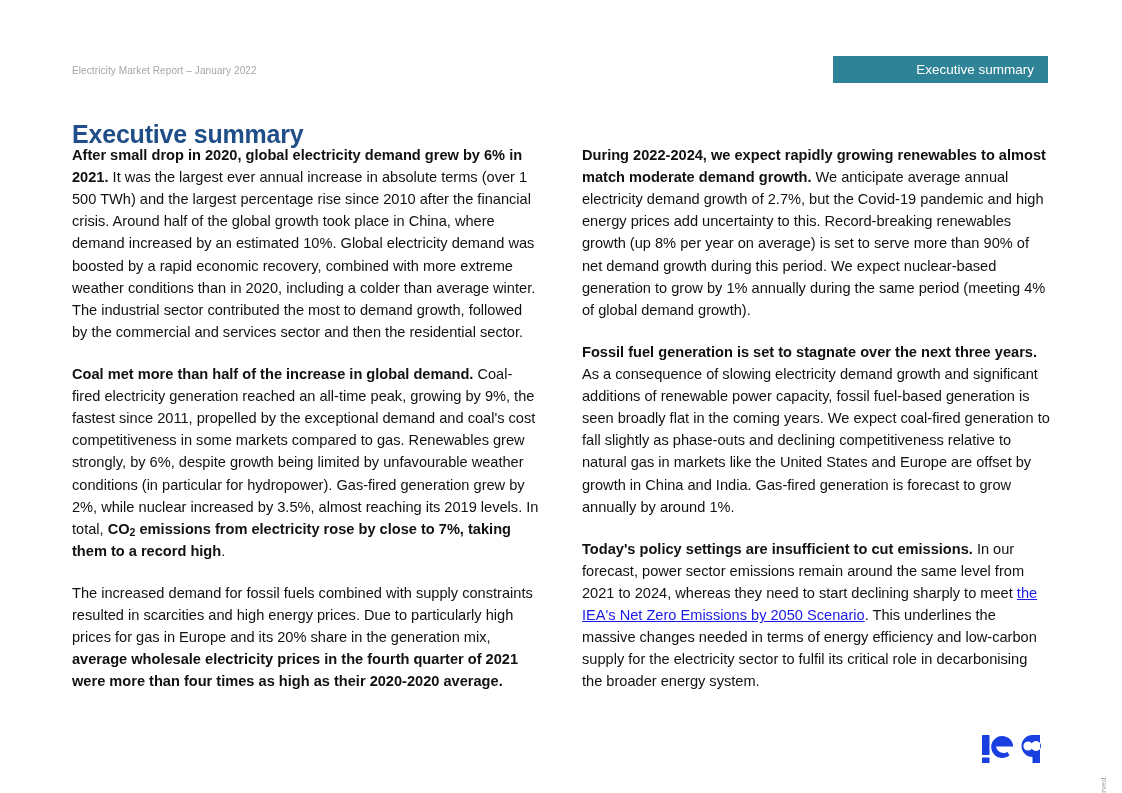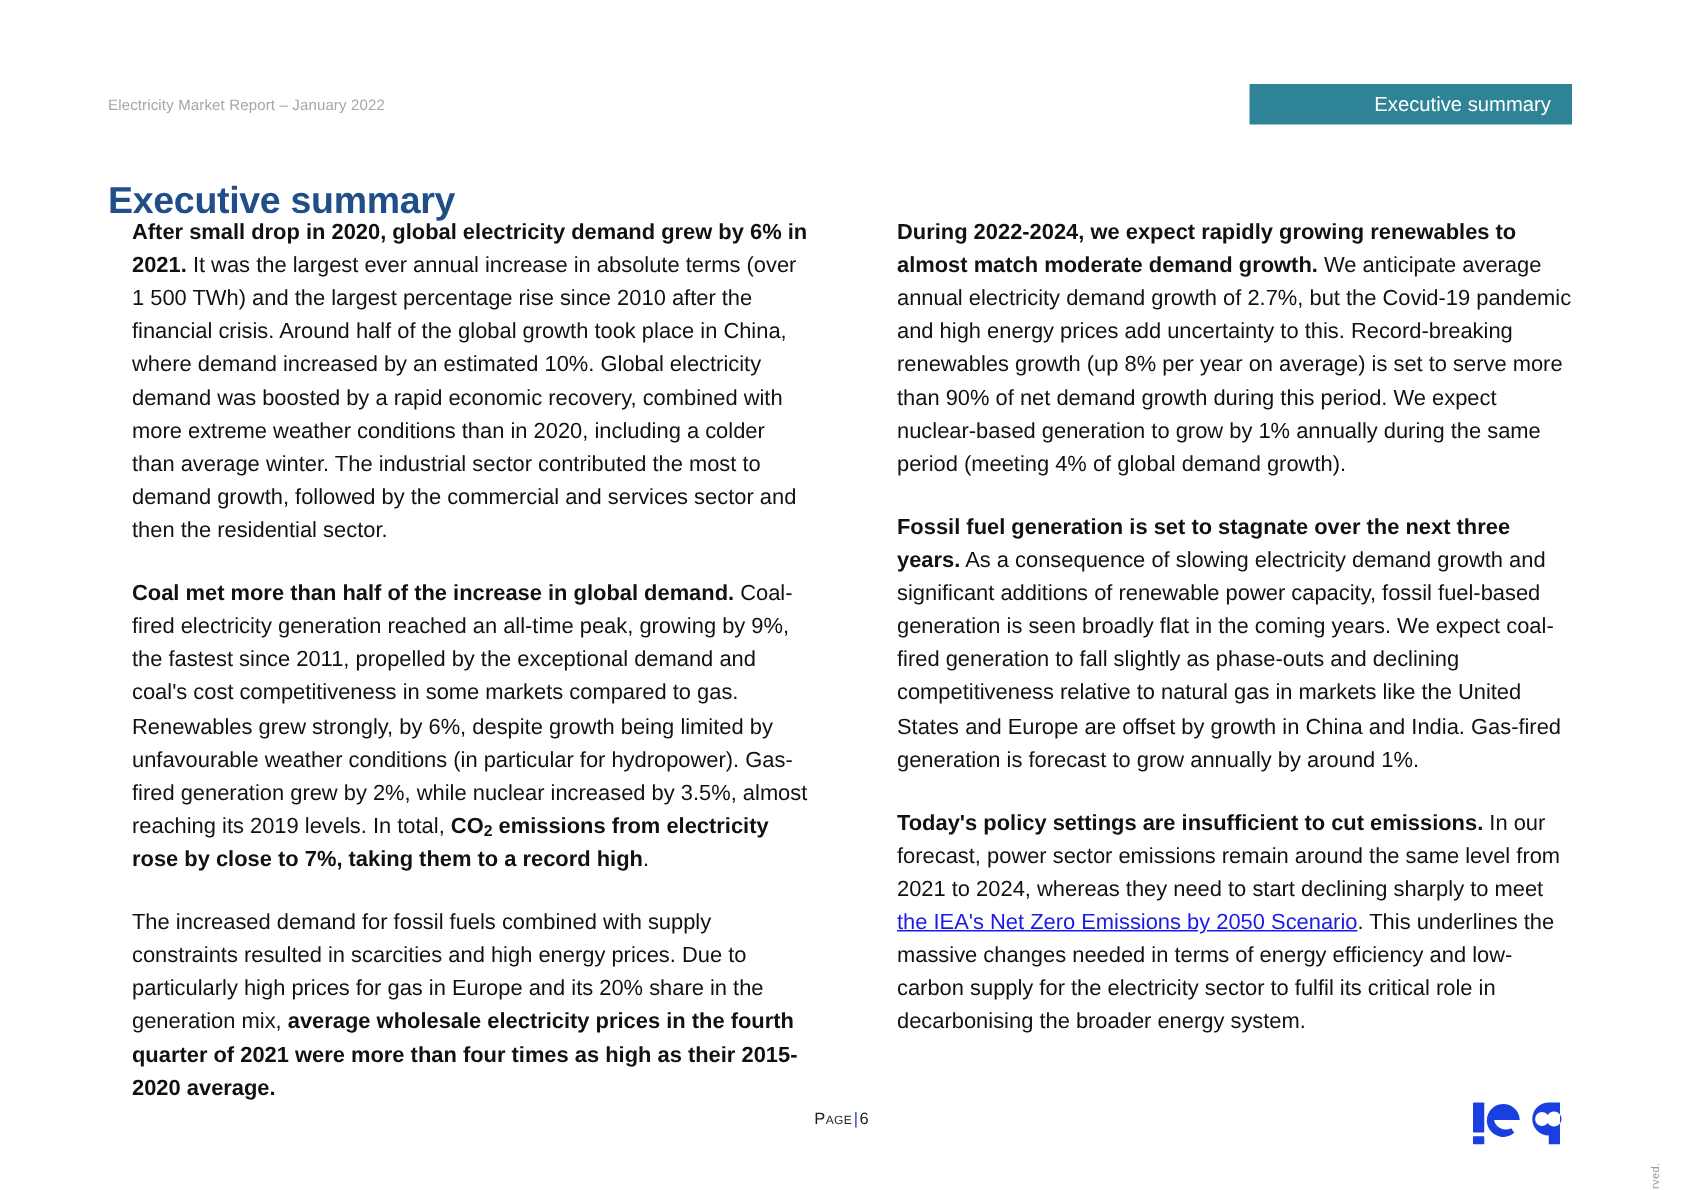--- a/index.html
+++ b/index.html
@@ -69,21 +69,21 @@
     top: 144px;
     width: 978px;
     display: flex;
     gap: 42px;
   }
   .column {
     width: 468px;
   }
 
   p.para {
-    margin: 0 0 20px 16px;
+    margin: 0 0 20px 0;
     font-size: 14.6px;
     line-height: 1.515;
     color: #111111;
     text-align: left;
   }
   p.para:last-child { margin-bottom: 0; }
 
   .b { font-weight: bold; }
 
   a.inline-link {
@@ -161,21 +161,21 @@
 
       <p class="para">
         <span class="b">After small drop in 2020, global electricity demand grew by 6% in 2021.</span><span> It was the largest ever annual increase in absolute terms (over 1 500 TWh) and the largest percentage rise since 2010 after the financial crisis. Around half of the global growth took place in China, where demand increased by an estimated 10%. Global electricity demand was boosted by a rapid economic recovery, combined with more extreme weather conditions than in 2020, including a colder than average winter. The industrial sector contributed the most to demand growth, followed by the commercial and services sector and then the residential sector.</span>
       </p>
 
       <p class="para">
         <span class="b">Coal met more than half of the increase in global demand.</span><span> Coal-fired electricity generation reached an all-time peak, growing by 9%, the fastest since 2011, propelled by the exceptional demand and coal's cost competitiveness in some markets compared to gas. Renewables grew strongly, by 6%, despite growth being limited by unfavourable weather conditions (in particular for hydropower). Gas-fired generation grew by 2%, while nuclear increased by 3.5%, almost reaching its 2019 levels. In total, </span><span class="b">CO</span><sub class="b">2</sub><span class="b"> emissions from electricity rose by close to 7%, taking them to a record high</span><span>.</span>
       </p>
 
       <p class="para">
-        <span>The increased demand for fossil fuels combined with supply constraints resulted in scarcities and high energy prices. Due to particularly high prices for gas in Europe and its 20% share in the generation mix, </span><span class="b">average wholesale electricity prices in the fourth quarter of 2021 were more than four times as high as their 2015-2020 average.</span>
+        <span>The increased demand for fossil fuels combined with supply constraints resulted in scarcities and high energy prices. Due to particularly high prices for gas in Europe and its 20% share in the generation mix, </span><span class="b">average wholesale electricity prices in the fourth quarter of 2021 were more than four times as high as their 2020-2020 average.</span>
       </p>
 
     </div>
 
     <div class="column">
 
       <p class="para">
         <span class="b">During 2022-2024, we expect rapidly growing renewables to almost match moderate demand growth.</span><span> We anticipate average annual electricity demand growth of 2.7%, but the Covid-19 pandemic and high energy prices add uncertainty to this. Record-breaking renewables growth (up 8% per year on average) is set to serve more than 90% of net demand growth during this period. We expect nuclear-based generation to grow by 1% annually during the same period (meeting 4% of global demand growth).</span>
       </p>
 
@@ -183,23 +183,20 @@
         <span class="b">Fossil fuel generation is set to stagnate over the next three years.</span><span> As a consequence of slowing electricity demand growth and significant additions of renewable power capacity, fossil fuel-based generation is seen broadly flat in the coming years. We expect coal-fired generation to fall slightly as phase-outs and declining competitiveness relative to natural gas in markets like the United States and Europe are offset by growth in China and India. Gas-fired generation is forecast to grow annually by around 1%.</span>
       </p>
 
       <p class="para">
         <span class="b">Today's policy settings are insufficient to cut emissions.</span><span> In our forecast, power sector emissions remain around the same level from 2021 to 2024, whereas they need to start declining sharply to meet </span><a class="inline-link" href="#">the IEA's Net Zero Emissions by 2050 Scenario</a><span>. This underlines the massive changes needed in terms of energy efficiency and low-carbon supply for the electricity sector to fulfil its critical role in decarbonising the broader energy system.</span>
       </p>
 
     </div>
   </div>
 
-  <div class="footer-page">
-    <span class="pg">Page</span><span class="sep">|</span><span class="num">6</span>
-  </div>
 
   <div class="iea-logo">
     <svg viewBox="0 0 72 34" width="72" height="34" aria-hidden="true">
       <g fill="#1a3fe0">
 
         <rect x="2" y="6" width="7.5" height="20" rx="0.5"></rect>
         <rect x="2" y="28.5" width="7.5" height="5.5" rx="0.5"></rect>
 
         <path d="M29.5,26.2 A11,11 0 1 1 33.2,17.6 L16,17.6 A8,8 0 0 0 27.5,23.1 Z"></path>
 

